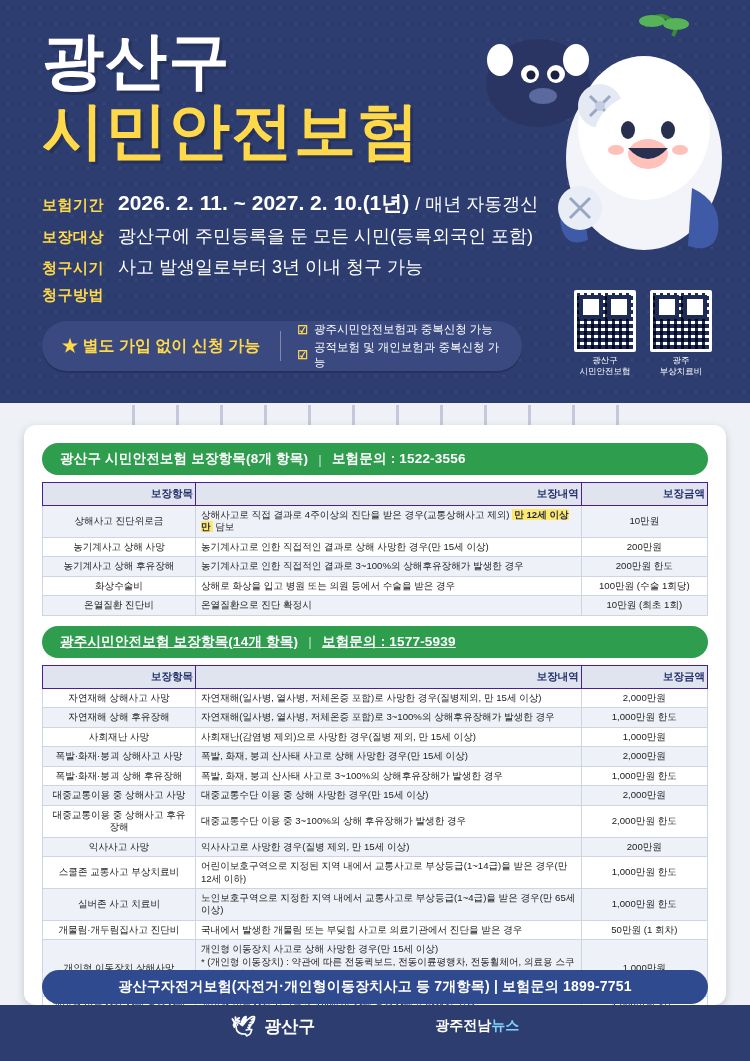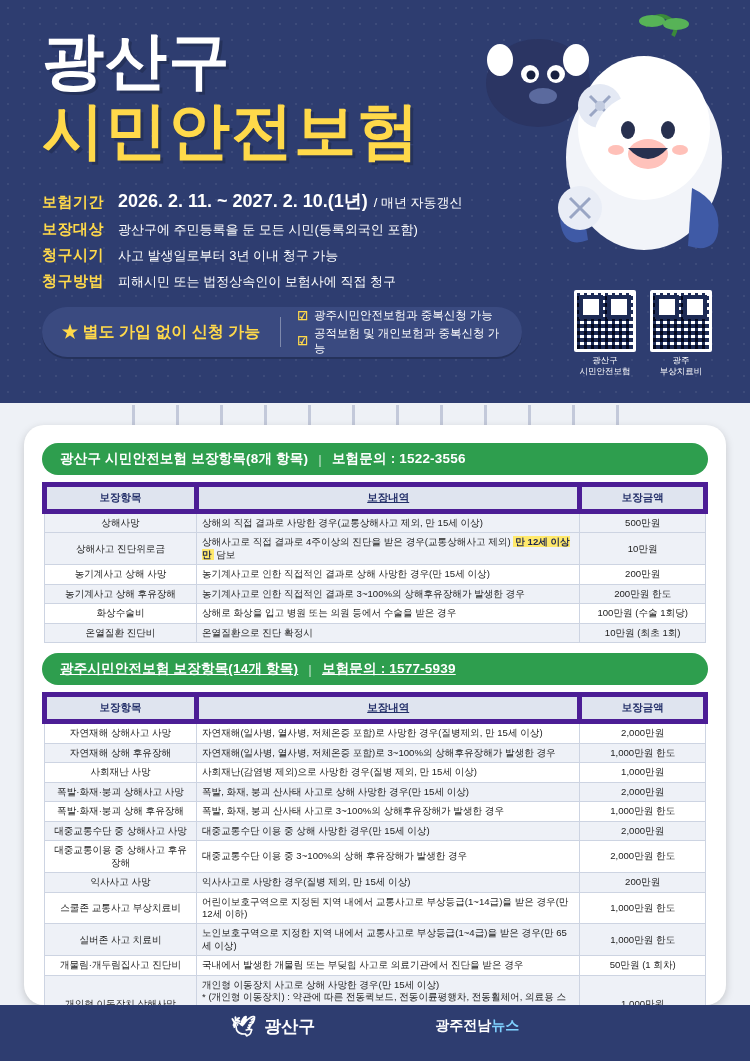--- a/index.html
+++ b/index.html
@@ -39,22 +39,22 @@
     margin-top: 4px;
   }
 
   
   .info-block { margin-top: 26px; }
   .info-row { display: flex; align-items: baseline; margin-bottom: 7px; }
   .info-label {
     color: #ffd94a; font-weight: bold; font-size: 15px;
     width: 76px; flex: none; letter-spacing: 0.5px;
   }
-  .info-value { color: #ffffff; font-size: 13px; }
-  .info-value.big { font-size: 18px; font-weight: bold; color:#ffffff; }
+  .info-value { color: #ffffff; font-size: 18px; }
+  .info-value.big { font-size: 21px; font-weight: bold; color:#ffffff; }
 
   
   .badge-bar {
     margin-top: 16px;
     display: flex; align-items: stretch;
     background: #3a4a80;
     border-radius: 26px;
     width: 480px;
     height: 50px;
     overflow: hidden;
@@ -103,51 +103,51 @@
 
   
   .pins { position: absolute; left: 0; top: 405px; width: 750px; height: 40px; display:flex; justify-content: center; gap: 31px; }
   .pin { width: 13px; }
   .pin .stem { width: 3px; height: 22px; background: #c3c9da; margin: 0 auto; }
   .pin .head { width: 13px; height: 15px; background: #c3c9da; border-radius: 7px 7px 5px 5px; }
 
   
   .card {
     position: absolute; left: 24px; top: 425px; width: 702px; height: 580px;
-    background: #ffffff; border-radius: 20px;
+    background: #ffffff; border-radius: 12px;
     box-shadow: 0 3px 8px rgba(0,0,0,0.18);
     padding: 18px 18px 14px 18px;
   }
 
   .sec-head {
     background: #2e9e4e;
     color: #ffffff;
     border-radius: 16px;
     font-size: 13.5px; font-weight: bold;
     padding: 7px 18px;
     display: flex; align-items: center; gap: 10px;
     letter-spacing: 0.2px;
   }
   .sec-head .divider { color: rgba(255,255,255,0.7); font-weight: normal; }
 
   table { width: 100%; border-collapse: collapse; margin-top: 7px; }
   th {
     background: #dfe4ef; color: #24306a; font-size: 10.5px; font-weight: bold;
-    border: 5px solid #4c1d95; padding: 4px 2px; text-align: center;
+    border: 1px solid #4c1d95; padding: 4px 2px; text-align: right;
   }
   td {
     border: 1px solid #cdd4e2; font-size: 9.6px; color: #222; padding: 3px 5px;
     text-align: center; line-height: 1.3;
   }
   td.detail { text-align: left; }
   tr.alt td { background: #eef1f7; }
   .hl { background: #ffe96b; padding: 0 2px; font-weight: bold; color:#1c2450; }
 
   .col-a { width: 23%; }
-  .col-b { width: 58%; text-decoration: underline; }
+  .col-b { width: 58%; }
   .col-c { width: 19%; }
 
   
   .bottom-bar {
     position: absolute; left: 42px; top: 970px; width: 666px;
     background: #2f4a8f; color: #ffffff;
     border-radius: 18px; text-align: center;
     font-size: 14px; font-weight: bold; padding: 8px 10px;
     letter-spacing: 0.2px;
   }
@@ -222,21 +222,20 @@
       <div class="info-row">
         <span class="info-label">보장대상</span>
         <span class="info-value">광산구에 주민등록을 둔 모든 시민(등록외국인 포함)</span>
       </div>
       <div class="info-row">
         <span class="info-label">청구시기</span>
         <span class="info-value">사고 발생일로부터 3년 이내 청구 가능</span>
       </div>
       <div class="info-row">
         <span class="info-label">청구방법</span>
-        <span class="info-value">피해시민 또는 법정상속인이 보험사에 직접 청구</span>
       </div>
     </div>
 
     <div class="badge-bar">
       <div class="badge-left">★ 별도 가입 없이 신청 가능</div>
       <div class="badge-div"></div>
       <div class="badge-right">
         <div class="badge-item">
           <span class="chk">☑</span>
           <span>광주시민안전보험과 중복신청 가능</span>
@@ -328,25 +327,20 @@
     <table>
       <thead>
         <tr>
           <th class="col-a">보장항목</th>
           <th class="col-b">보장내역</th>
           <th class="col-c">보장금액</th>
         </tr>
       </thead>
       <tbody>
         <tr class="alt">
-          <td>상해사망</td>
-          <td class="detail">상해의 직접 결과로 사망한 경우(교통상해사고 제외, 만 15세 이상)</td>
-          <td>500만원</td>
-        </tr>
-        <tr class="alt">
           <td>상해사고 진단위로금</td>
           <td class="detail">
             <span>상해사고로 직접 결과로 4주이상의 진단을 받은 경우(교통상해사고 제외) <span class="hl">만 12세 이상만</span> 담보</span>
           </td>
           <td>10만원</td>
         </tr>
         <tr>
           <td>농기계사고 상해 사망</td>
           <td class="detail">농기계사고로 인한 직접적인 결과로 상해 사망한 경우(만 15세 이상)</td>
           <td>200만원</td>
@@ -403,21 +397,21 @@
           <td>폭발·화재·붕괴 상해사고 사망</td>
           <td class="detail">폭발, 화재, 붕괴 산사태 사고로 상해 사망한 경우(만 15세 이상)</td>
           <td>2,000만원</td>
         </tr>
         <tr>
           <td>폭발·화재·붕괴 상해 후유장해</td>
           <td class="detail">폭발, 화재, 붕괴 산사태 사고로 3~100%의 상해후유장해가 발생한 경우</td>
           <td>1,000만원 한도</td>
         </tr>
         <tr class="alt">
-          <td>대중교통수단 중 상해사고 사망</td>
+          <td>대중교통이용 중 상해사고 사망</td>
           <td class="detail">대중교통수단 이용 중 상해 사망한 경우(만 15세 이상)</td>
           <td>2,000만원</td>
         </tr>
         <tr>
           <td>대중교통이용 중 상해사고 후유장해</td>
           <td class="detail">대중교통수단 이용 중 3~100%의 상해 후유장해가 발생한 경우</td>
           <td>2,000만원 한도</td>
         </tr>
         <tr class="alt">
           <td>익사사고 사망</td>
@@ -451,20 +445,21 @@
           <td class="detail">개인형 이동장치 사고로 3~100%의 상해 후유장해가 발생한 경우</td>
           <td>1,000만원 한도</td>
         </tr>
 
       </tbody>
     </table>
   </div>
 
   <div class="footer-band"></div>
 
+  <div class="bottom-bar">광산구자전거보험(자전거·개인형이동장치사고 등 7개항목)  |  보험문의 1899-7751</div>
 
   <div class="footer">
     <div class="logo">
       <span class="mark">🕊</span>
       <span>광산구</span>
     </div>
     <div class="logo2">
       <span>광주전남</span><span class="accent">뉴스</span>
     </div>
   </div>

